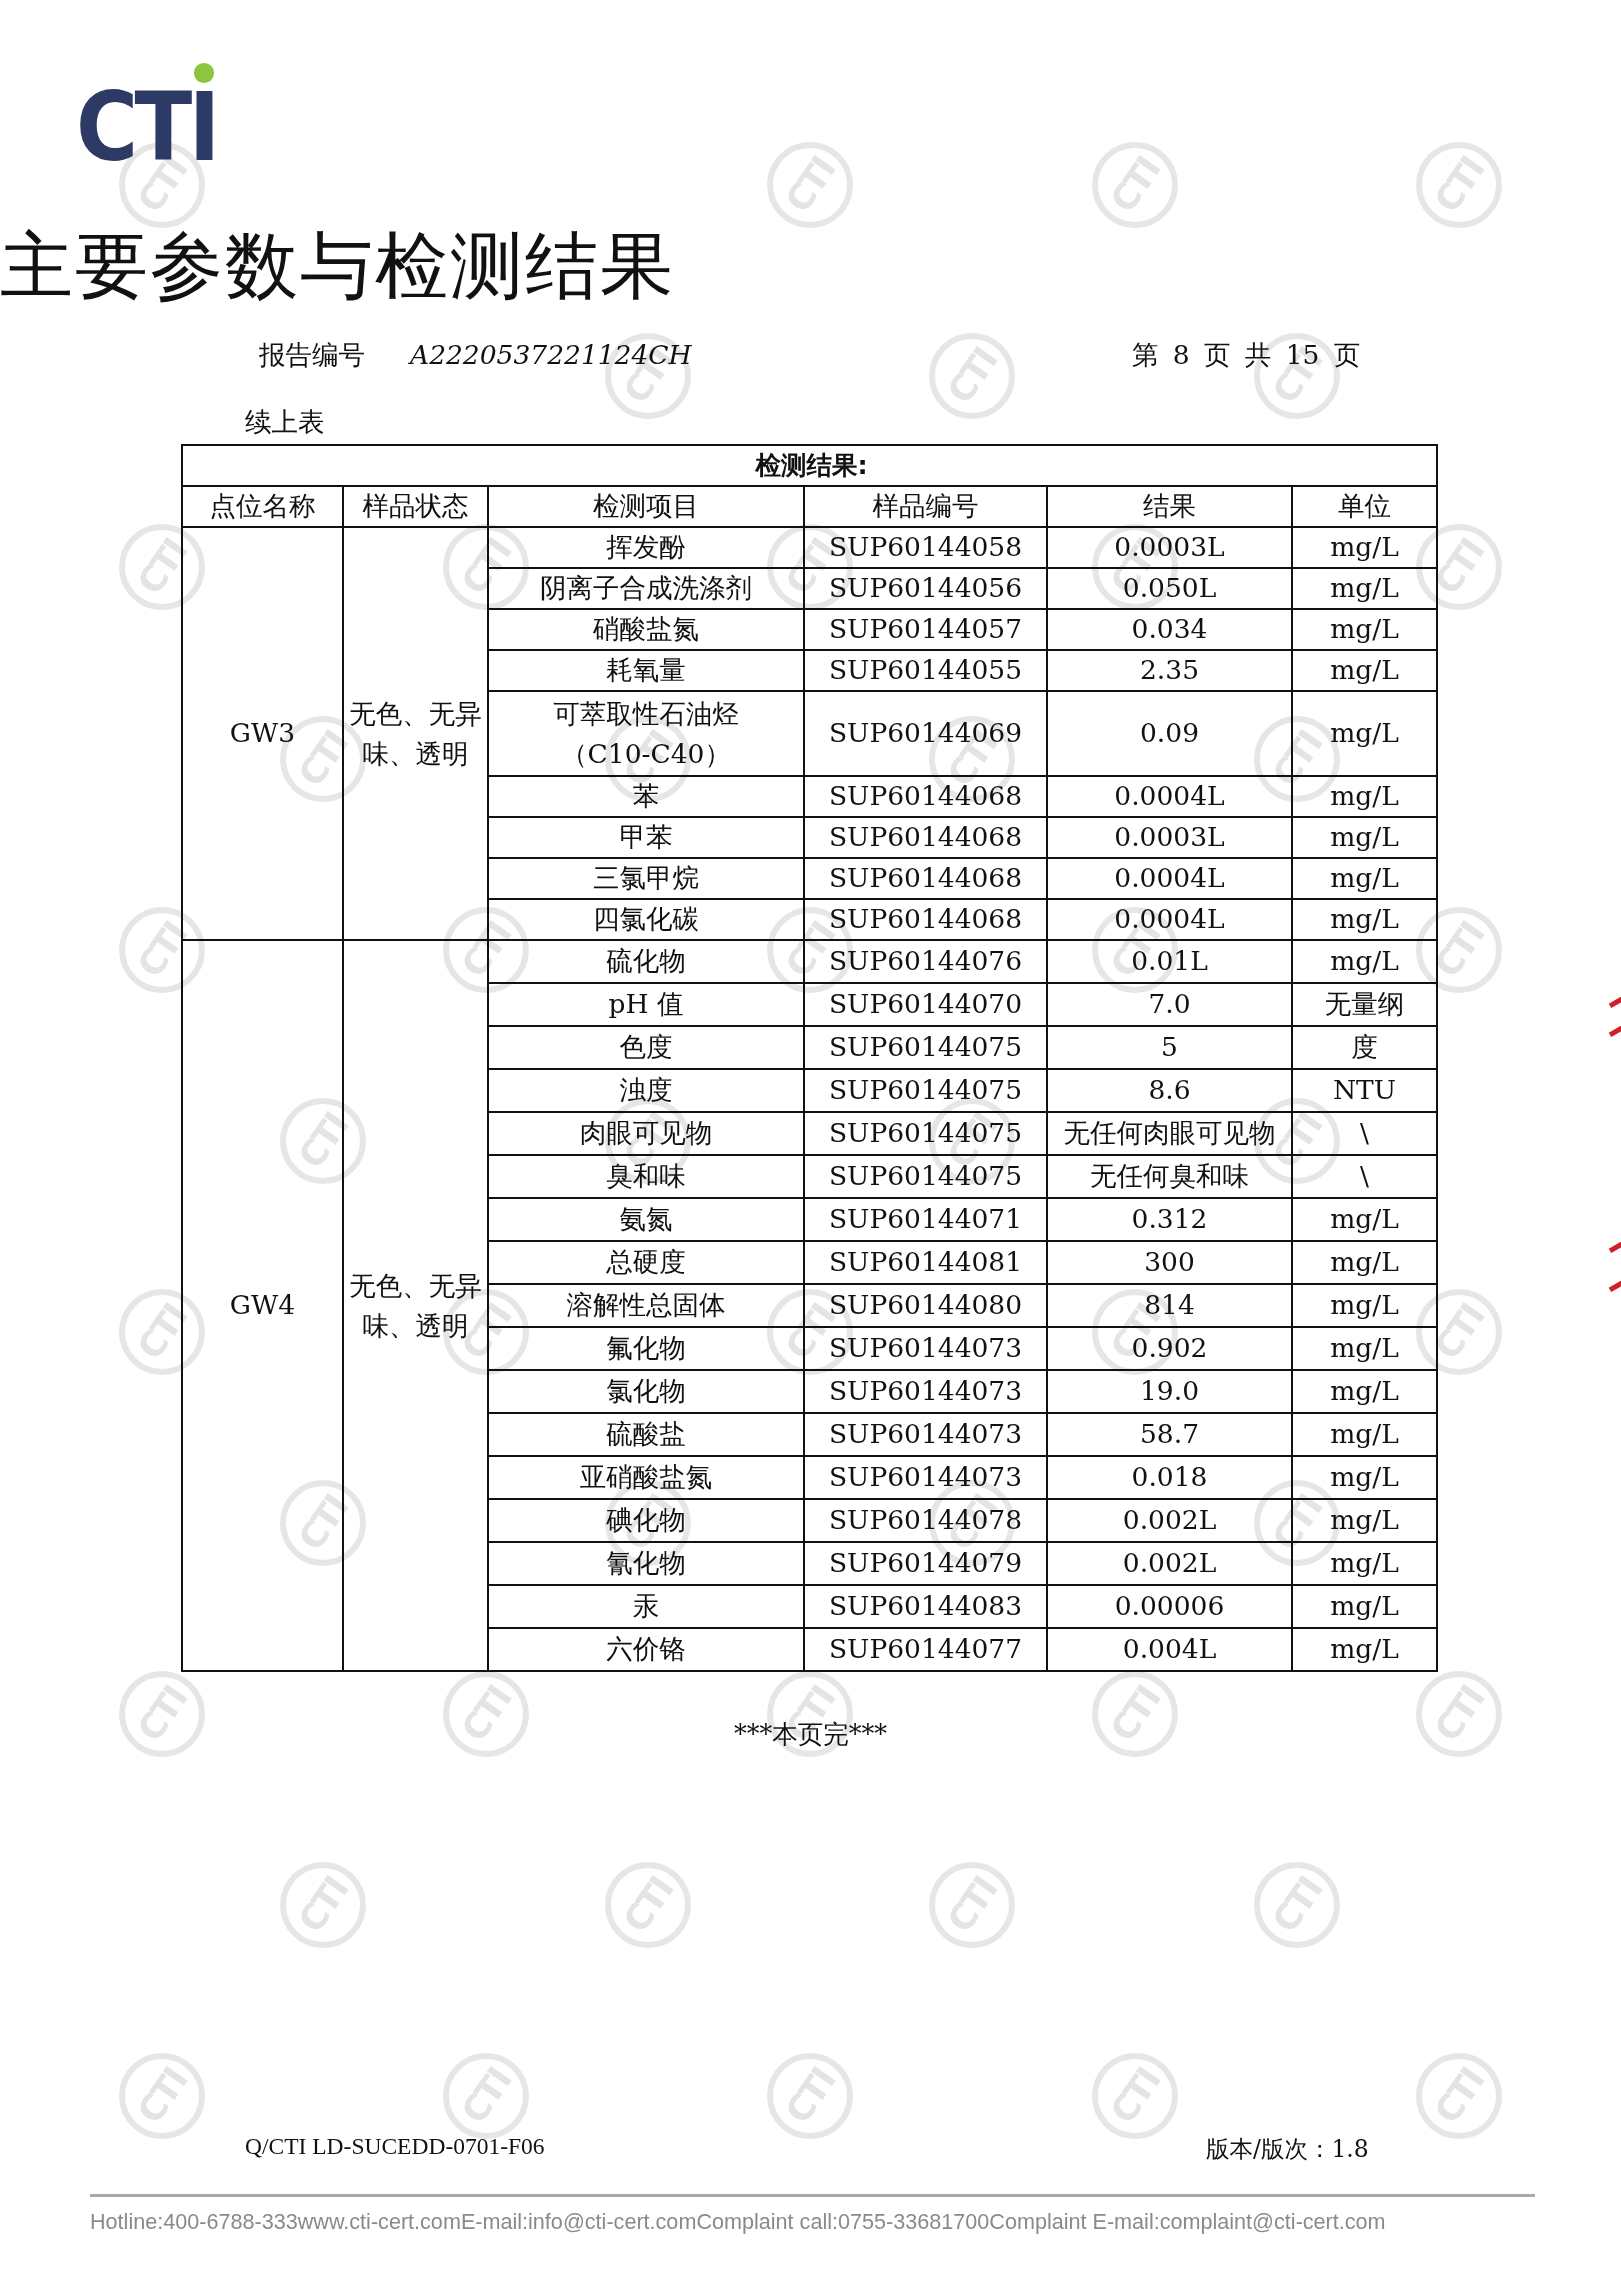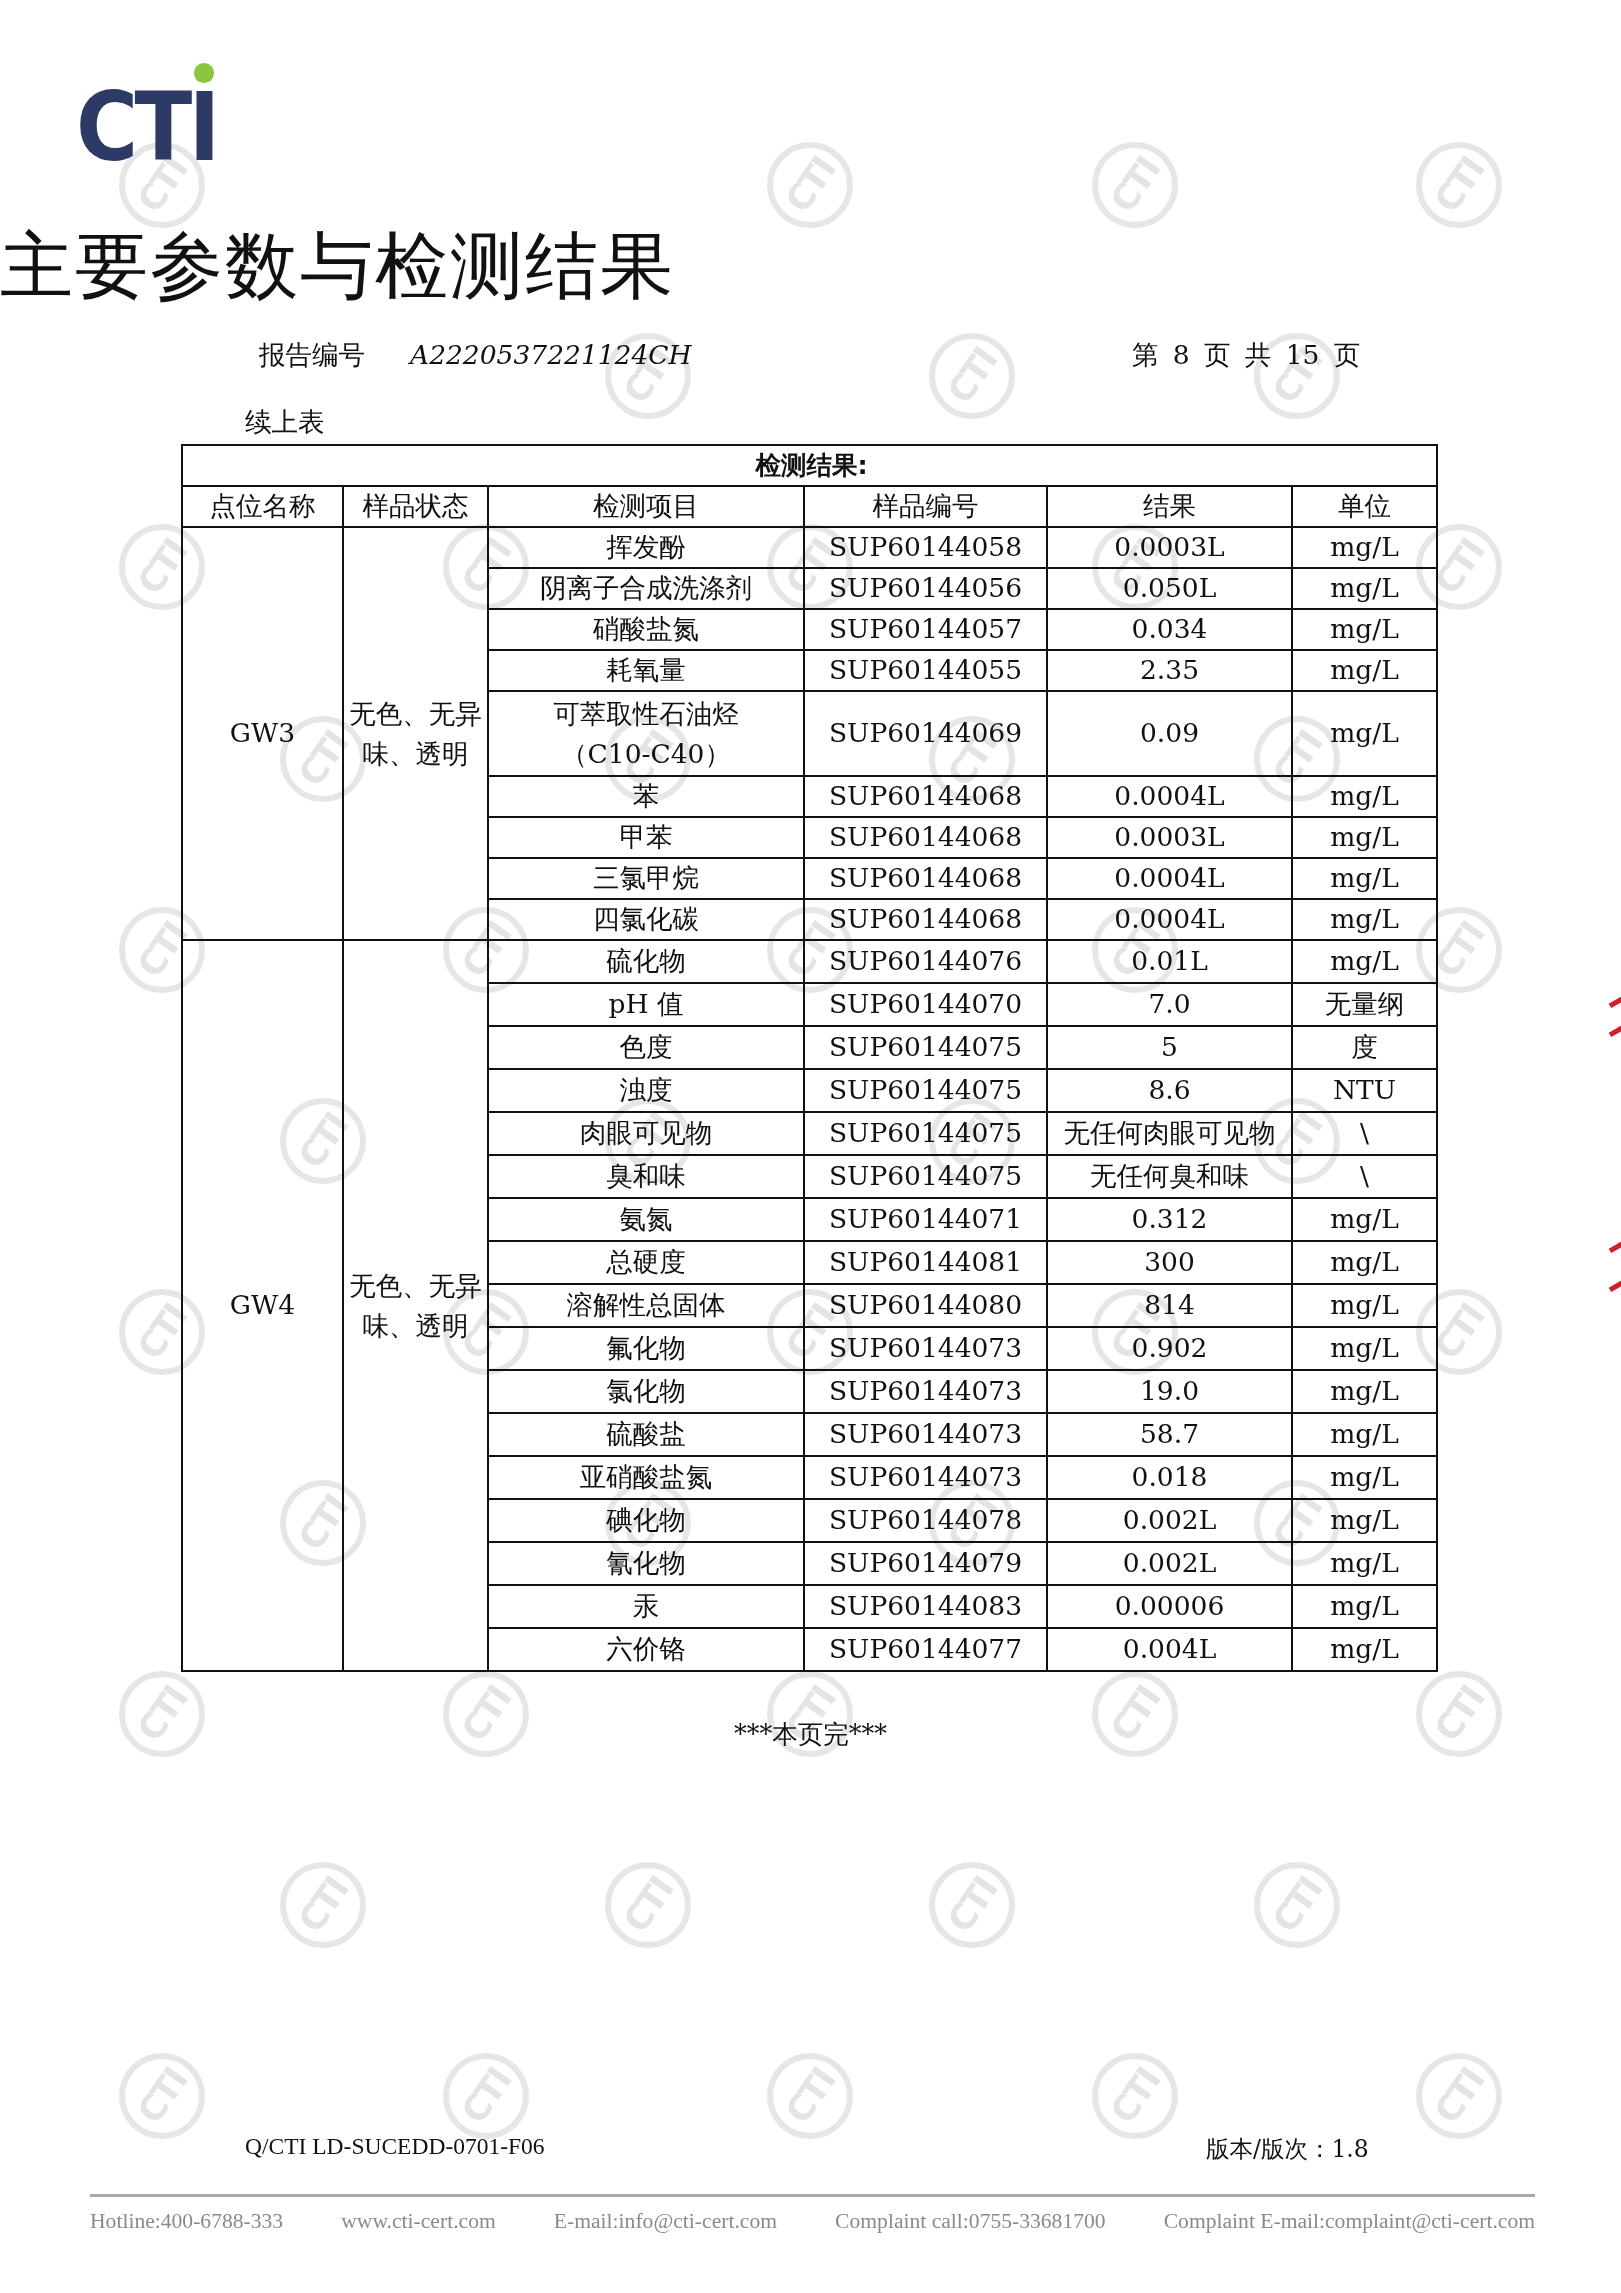--- a/index.html
+++ b/index.html
@@ -25,22 +25,22 @@
   table.res td { border:2.9px solid #111; text-align:center; vertical-align:middle; font-size:26.5px; padding:0; line-height:1.15; }
   table.res td.caption { text-align:center; font-weight:bold; font-family:"DejaVu Sans","Liberation Sans",sans-serif; font-size:25.5px; padding-left:3.9px; height:39px; }
   table.res tr.head td { height:39px; }
   table.res tr.r td { height:39px; }
   table.res tr.tall td { height:83px; }
   table.res tr.g4 td { height:41px; }
   .end { position:absolute; left:0; width:1621px; top:1717px; text-align:center; font-size:25.5px; z-index:2; }
   .code { position:absolute; left:245px; top:2133px; font-size:23.5px; z-index:2;font-family:Liberation Serif, serif; }
   .ver { position:absolute; left:1206px; top:2133px; font-size:23.5px; z-index:2; }
   .rule { position:absolute; left:90px; width:1445px; top:2194px; height:2.9px; background:#a8a8a8; z-index:2; }
-  .contact { position:absolute; left:90px; width:1445px; top:2209px; display:flex; justify-content:space-between;
-             font-family:Liberation Serif, serif; font-size:21.6px; color:#8a8a8a; z-index:2; }
+  .contact { position:absolute; left:90px; width:1445px; top:2209px; display:flex; 
+             font-family:Liberation Sans, sans-serif; font-size:21.6px; color:#8a8a8a; z-index:2; }
   .stamp { position:absolute; left:1607px; top:1000px; width:13.7px; height:294px; z-index:2; }
   .stamp i { position:absolute; left:2px; width:13.7px; height:4.9px; background:#d0202a; transform:rotate(-30deg); }
 </style>
 </head>
 <body>
 
 <div>
   <div class="wm" style="left:119px;top:142px">
       <span>CTI</span>
     </div>

